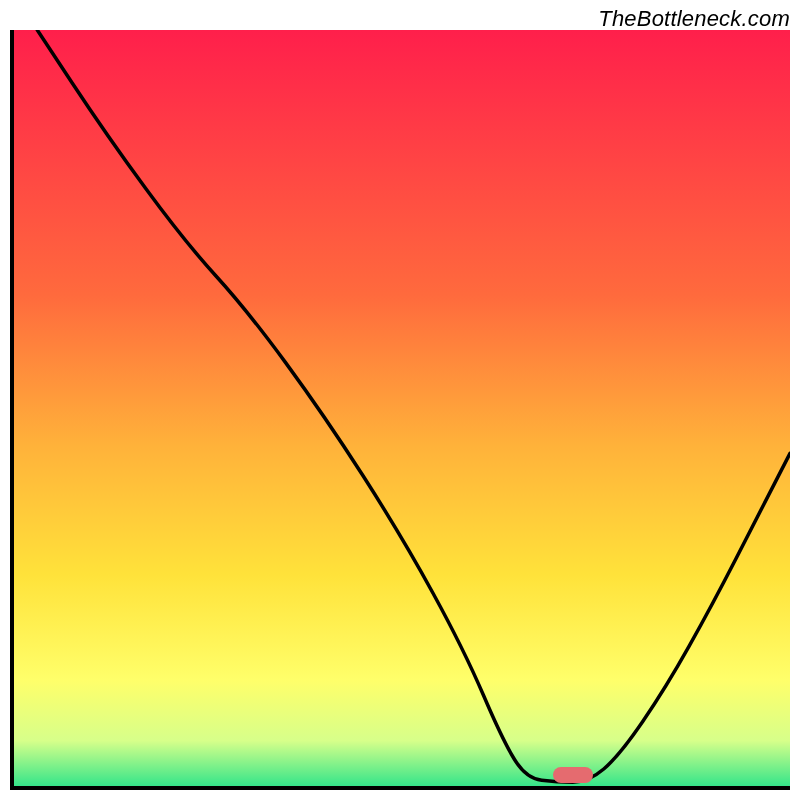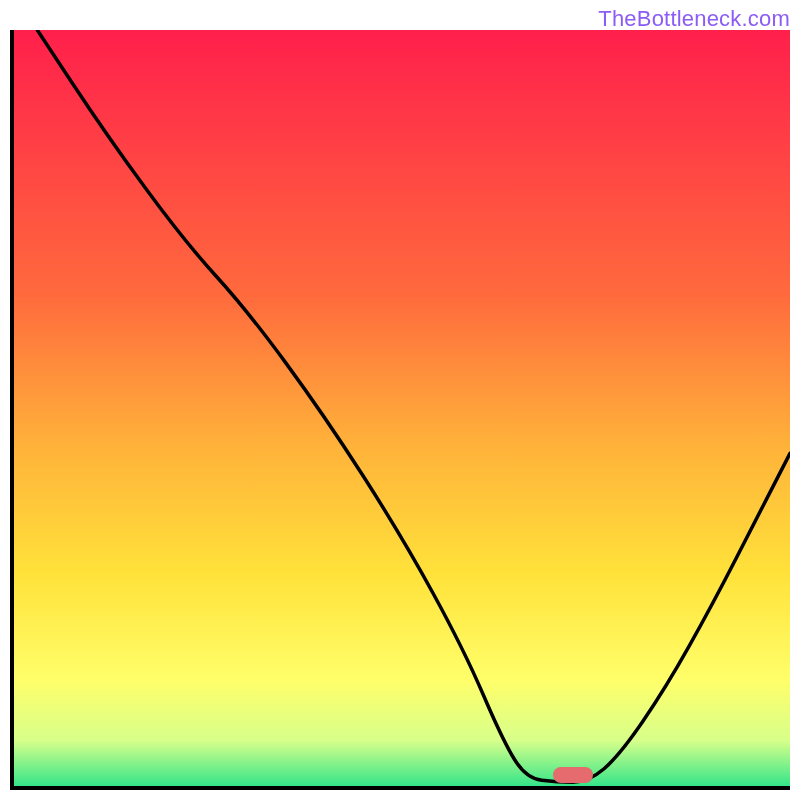--- a/index.html
+++ b/index.html
@@ -13,25 +13,26 @@
   }
   .container {
     position: relative;
     width: 800px;
     height: 800px;
   }
   .watermark {
     position: absolute;
     top: 6px;
     right: 10px;
-    color: #8b5cf6;
+    color: #000000;
     font-size: 22px;
     font-weight: 500;
     letter-spacing: 0.2px;
     z-index: 10;
+    font-style: italic;
   }
   .plot-frame {
     position: absolute;
     left: 10px;
     top: 30px;
     width: 780px;
     height: 760px;
     border-left: 4px solid #000;
     border-bottom: 4px solid #000;
     box-sizing: border-box;

